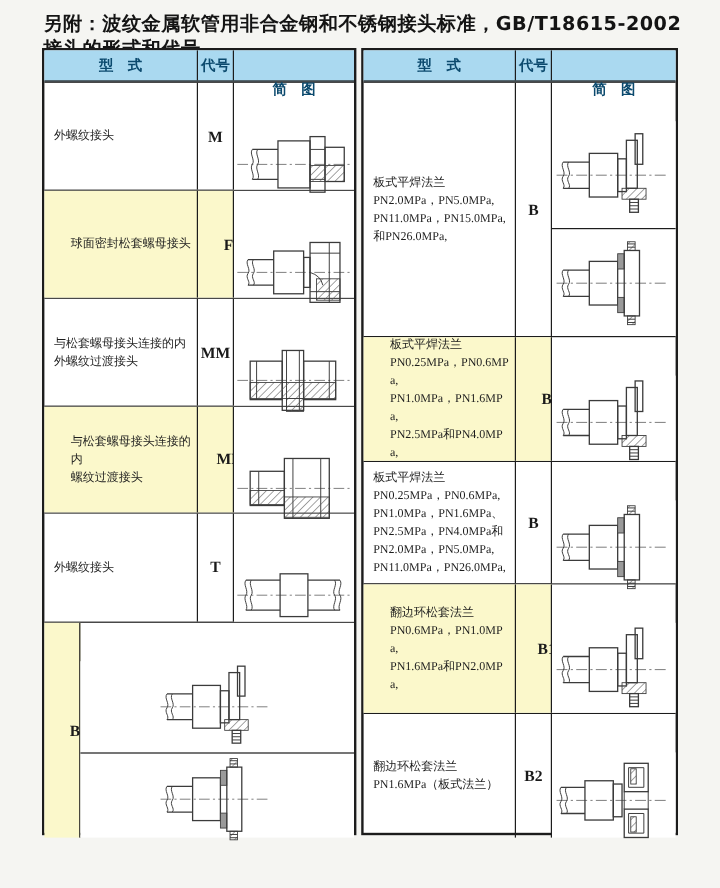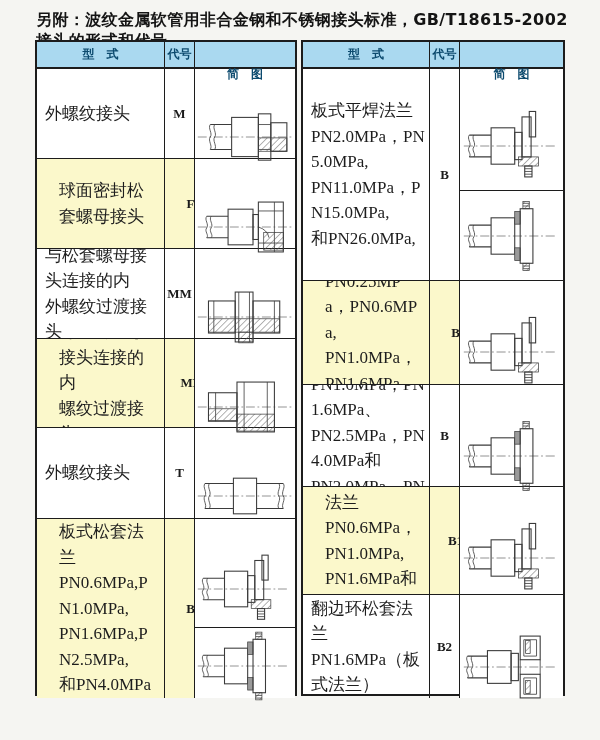--- a/index.html
+++ b/index.html
@@ -26,21 +26,21 @@
   .c-code{width:30px;border-right:1px solid var(--table-border,#1c1c1c);display:flex;align-items:center;justify-content:center;
     font-family:"Liberation Serif","DejaVu Serif",serif;font-size:13px;font-weight:600;color:#1a1a1a;}
   .c-diag{flex:1;display:flex;flex-direction:column;background:#fff;margin-top:32px;}
   .c-diag .sub{flex:1;display:flex;align-items:center;justify-content:center;}
   .c-diag .sub + .sub{border-top:1px solid var(--table-border,#1c1c1c);}
   .header .cell{display:flex;align-items:center;justify-content:center;padding:0;
     font-size:12px;font-weight:bold;color:#0c4a6e;font-family:"DejaVu Sans",sans-serif;text-align:center;}
   .header .c-diag{flex-direction:row;background:transparent;}
   .hl{background:var(--highlight-bg,#fbf8cb);padding-left:22px;}
   .type-text{
-    font-size:17px;line-height:1.5;white-space:pre-line;color:#1d1d1d;
+    font-size:10px;line-height:1.5;white-space:pre-line;color:#1d1d1d;
     font-family:"Liberation Serif","DejaVu Serif",serif;word-break:break-all;
   }
   svg.diag{display:block;}
   .ln{fill:none;stroke:#3b3b3b;stroke-width:1.2;}
   .tn{fill:none;stroke:#3b3b3b;stroke-width:.9;}
   .cl{fill:none;stroke:#6a6a6a;stroke-width:.8;stroke-dasharray:10 3 2 3;}
   .ht{fill:url(#hatch);stroke:#3b3b3b;stroke-width:.8;}
   .gy{fill:#9a9a9a;stroke:#3b3b3b;stroke-width:.8;}
   .defs-holder{position:absolute;width:0;height:0;overflow:hidden;}
 </style>
@@ -227,26 +227,20 @@
     <div class="cell c-diag">
       <div class="sub">
           <svg class="diag" width="98" height="72">
             <use href="#sym-weld"></use>
           </svg>
         </div>
     </div>
   </div>
 
   <div class="trow" style="height:180px">
-    <div class="cell c-type hl">
-        <span class="type-text">板式松套法兰
-PN0.6MPa,PN1.0MPa,
-PN1.6MPa,PN2.5MPa,
-和PN4.0MPa</span>
-      </div>
     <div class="cell c-code hl">B</div>
     <div class="cell c-diag">
       <div class="sub">
           <svg class="diag" width="98" height="76">
             <use href="#sym-flange-a"></use>
           </svg>
         </div>
       <div class="sub">
           <svg class="diag" width="98" height="76">
             <use href="#sym-flange-b"></use>

